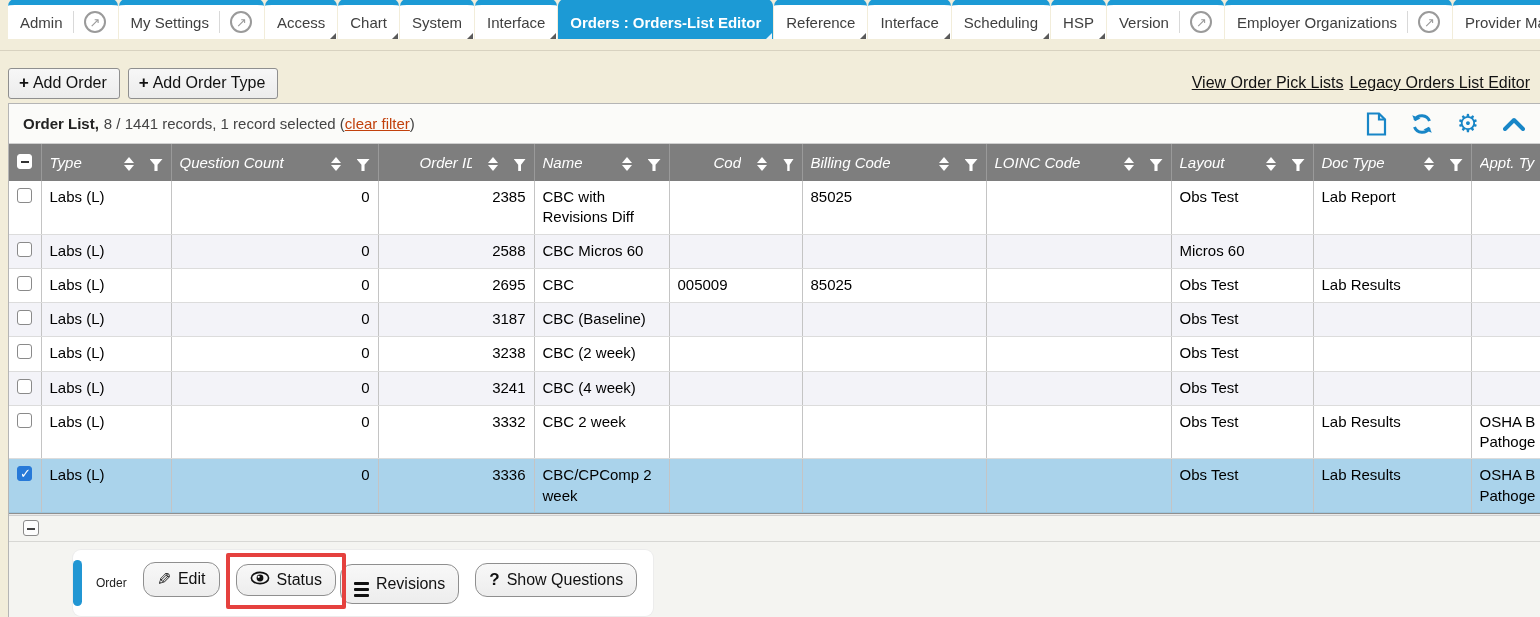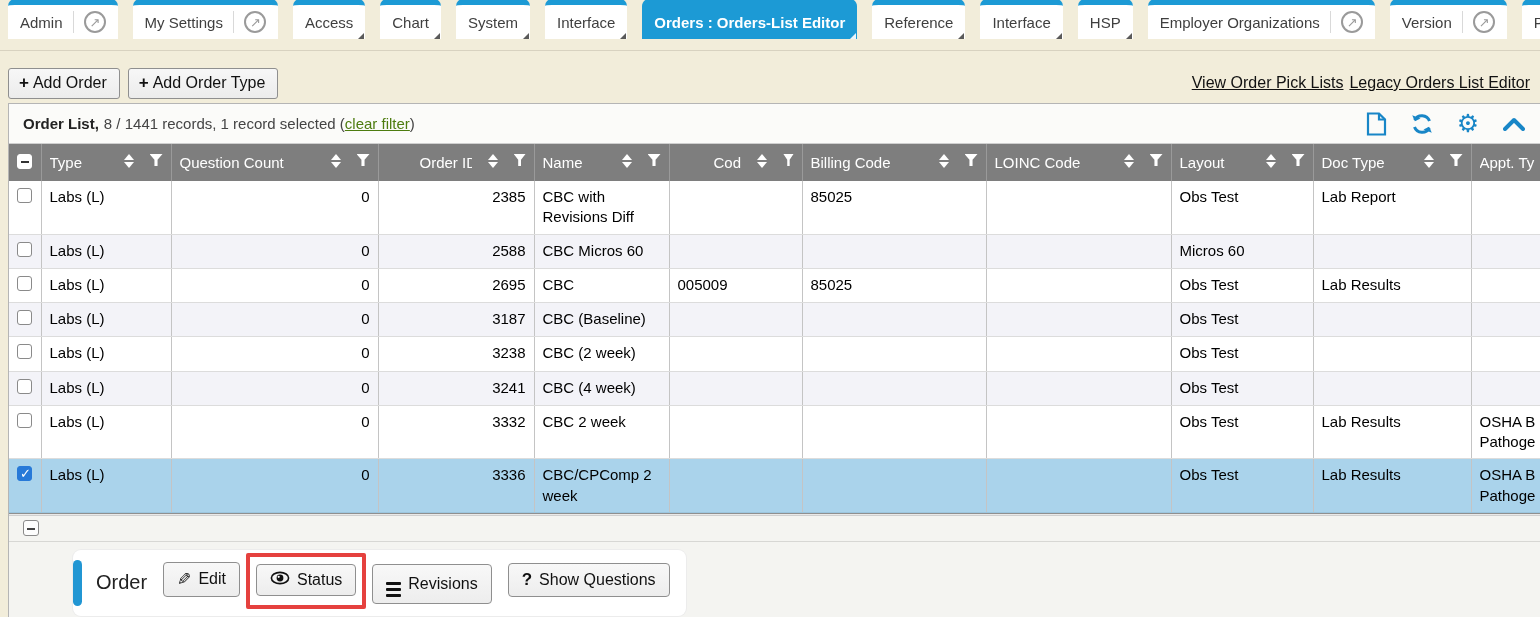--- a/index.html
+++ b/index.html
@@ -3,21 +3,21 @@
 <meta charset="utf-8">
 <style>
   * { box-sizing: border-box; margin: 0; padding: 0; }
   html,body { width:1540px; height:617px; overflow:hidden; }
   body {
     font-family: "Liberation Sans", "DejaVu Sans", sans-serif;
     background:#f2edda; font-size:15px; color:#222;
   }
 
   
-  .tabbar { display:flex; align-items:flex-end; gap:15px; padding:8px 0 11px 8px; height:50px; }
+  .tabbar { display:flex; align-items:flex-end; gap:1px; padding:8px 0 11px 8px; height:50px; }
   .tab {
     position:relative; display:flex; align-items:center; height:40px;
     background:#fff; border-radius:7px 7px 0 0; border-top:6px solid #1c9ad5;
     padding:0 12px; color:#3f3f3f; white-space:nowrap; cursor:pointer; flex:0 0 auto;
   }
   .tab.active { background:#1c9ad5; color:#fff; font-weight:bold; }
   .tab-ext {
     display:inline-flex; align-items:center; justify-content:center;
     width:22px; height:22px; border:2px solid #9a9a9a; border-radius:50%;
     color:#9a9a9a; font-size:13px; margin-left:10px; padding-left:1px;
@@ -42,35 +42,35 @@
   .btn + .btn { margin-left:8px; }
   .plus { font-weight:bold; font-size:17px; }
   .action-links { margin-left:auto; display:flex; gap:6px; font-size:16px; }
   .action-links a { color:#111; text-decoration:underline; white-space:nowrap; cursor:pointer; }
 
   
   .panel { margin-left:8px; width:1532px; background:#fbfbf9; border:1px solid #b5b5b5; border-right:none; }
   .panel-header { display:flex; align-items:center; height:40px; padding:0 14px; border-bottom:1px solid #cfcfcf; background:#fbfbf9; color:#333; }
   .panel-title { font-weight:bold; color:#222; }
   .panel-summary { margin-left:5px; color:#444; }
-  .clear-filter { color:#4d7c0f; text-decoration:underline; cursor:pointer; }
+  .clear-filter { color:#c2410c; text-decoration:underline; cursor:pointer; }
   .panel-icons { margin-left:auto; display:flex; align-items:center; gap:22px; }
   .picon { width:24px; height:24px; display:inline-flex; align-items:center; justify-content:center; cursor:pointer; color:#1886c7; }
   .gear-glyph { font-size:25px; color:#1886c7; line-height:1; }
 
   
   .grid-clip { width:1531px; overflow:hidden; }
   table { border-collapse:collapse; table-layout:fixed; width:1612px; }
   thead th {
     background:#7e7e7e; color:#fff; font-weight:normal; text-align:left;
     height:37px; padding:0 8px; border-left:1px solid #9a9a9a; position:relative;
     font-size:15px;
   }
   thead th:first-child { border-left:none; }
-  .th-inner { display:flex; align-items:flex-start; gap:16px; }
+  .th-inner { display:flex; align-items:flex-end; gap:16px;font-style:italic; }
   .th-label { flex:1 1 auto; overflow:hidden; white-space:nowrap; }
   .sort { display:inline-flex; flex-direction:column; gap:2px; cursor:pointer; }
   .tri-up { width:0; height:0; border-left:5px solid transparent; border-right:5px solid transparent; border-bottom:6px solid #fff; }
   .tri-down { width:0; height:0; border-left:5px solid transparent; border-right:5px solid transparent; border-top:6px solid #fff; }
   .funnel { width:13px; height:12px; background:#fff; cursor:pointer;
     clip-path:polygon(0 0,100% 0,62% 48%,62% 100%,38% 100%,38% 48%); }
   tbody td {
     background:#fff; border-left:1px solid #c4c4c4; border-bottom:1px solid #dcdcdc;
     padding:6px 8px; vertical-align:top; color:#000; font-size:15px; line-height:1.35;
   }
@@ -95,33 +95,33 @@
     width:16px; height:16px; border:1px solid #8a8a8a; border-radius:3px; background:#fdfdfd;
     position:relative; cursor:pointer;
   }
   .collapse-box::before { content:""; position:absolute; left:3px; top:7px; width:8px; height:2px; background:#444; }
   .toolbar-area { background:#f4f4f1; padding:8px 0 10px 64px; }
   .toolbar-group {
     display:inline-flex; align-items:center; background:#fff; border-radius:8px;
     padding:10px 16px 10px 0; position:relative; box-shadow:0 0 0 1px #ececec;
   }
   .group-accent { width:9px; height:46px; background:#2196d3; border-radius:5px; margin-right:14px; }
-  .group-label { font-size:20px; color:#222; margin-right:16px; }
+  .group-label { font-size:12px; color:#222; margin-right:16px; }
   .tb-btn {
     display:inline-flex; align-items:center; gap:7px;
-    background:linear-gradient(#f8f8f8,#ededed); border:1px solid #8f8f8f; border-radius:4px;
+    background:linear-gradient(#f8f8f8,#ededed); border:1px solid #8f8f8f; border-radius:12px;
     padding:6px 13px; font-size:16px; color:#111; cursor:pointer; margin-right:16px;
     font-family:"Liberation Sans",sans-serif;
   }
   .tb-btn:last-child { margin-right:0; }
   .icon-pencil::before { content:"\270E"; font-size:17px; transform:scaleX(-1); display:inline-block; }
   .icon-menu { display:inline-flex; flex-direction:column; gap:3px; }
   .icon-menu i { width:15px; height:3px; background:#111; border-radius:1px; }
   .icon-question { font-weight:bold; font-size:17px; }
-  .annotation-wrap { position:relative; display:inline-block; margin-right:16px; }
+  .annotation-wrap { position:relative; display:inline-block; margin-right:4px; }
   .annotation-wrap .tb-btn { margin-right:0; }
   .annotation-box {
     position:absolute; left:-10px; right:-10px; top:-11px; bottom:-13px;
     border:4px solid #e5413e; border-radius:2px; pointer-events:none; z-index:5;
   }
 </style>
 </head>
 <body>
 
 <div class="tabbar" id="tabbar">
@@ -157,30 +157,34 @@
     </div>
     <div class="tab">
       <span class="tab-label">Reference</span>
       <span class="tab-corner"></span>
     </div>
     <div class="tab">
       <span class="tab-label">Interface</span>
       <span class="tab-corner"></span>
     </div>
     <div class="tab">
+      <span class="tab-label">Scheduling</span>
+      <span class="tab-corner"></span>
+    </div>
+    <div class="tab">
       <span class="tab-label">HSP</span>
       <span class="tab-corner"></span>
     </div>
     <div class="tab">
-      <span class="tab-label">Employer Organizations</span>
+      <span class="tab-label">Version</span>
       <span class="tab-sep"></span>
       <span class="tab-ext"></span>
     </div>
     <div class="tab">
-      <span class="tab-label">Version</span>
+      <span class="tab-label">Employer Organizations</span>
       <span class="tab-sep"></span>
       <span class="tab-ext"></span>
     </div>
     <div class="tab">
       <span class="tab-label">Provider Management</span>
     </div>
   </div>
 <div class="tabbar-underline"></div>
 
 <div class="action-row">

